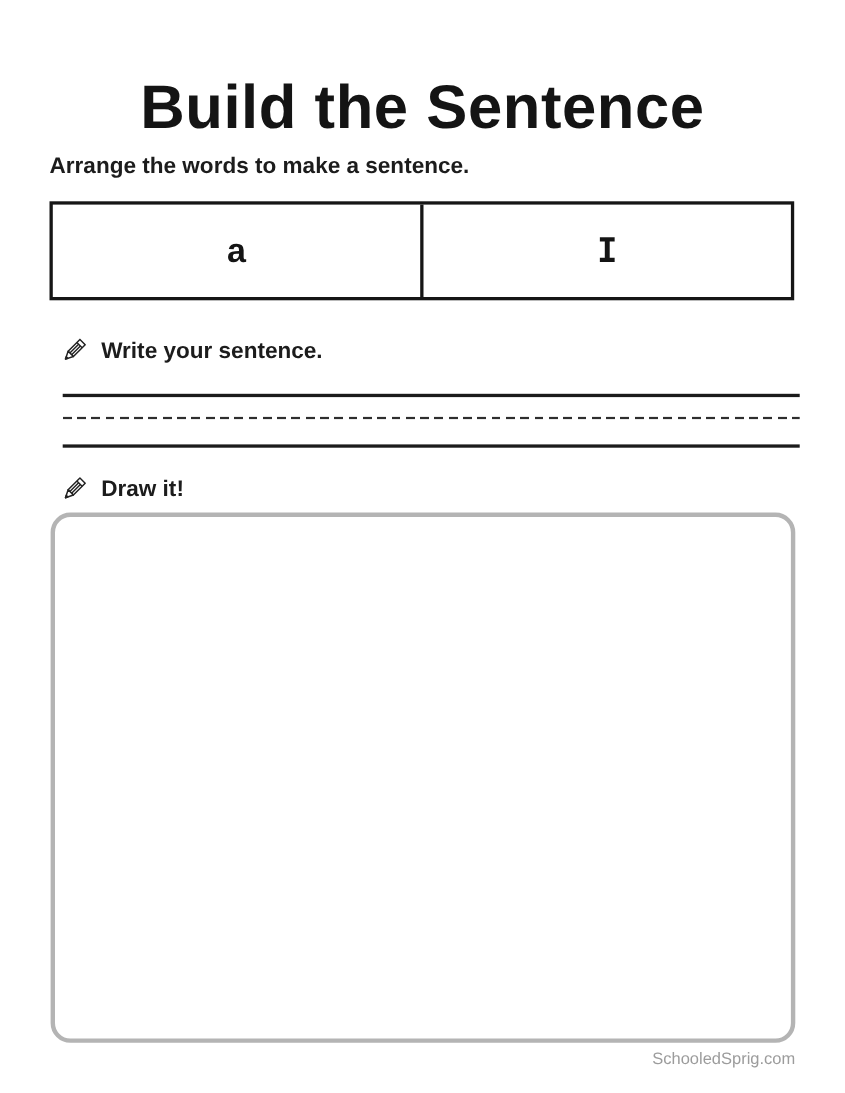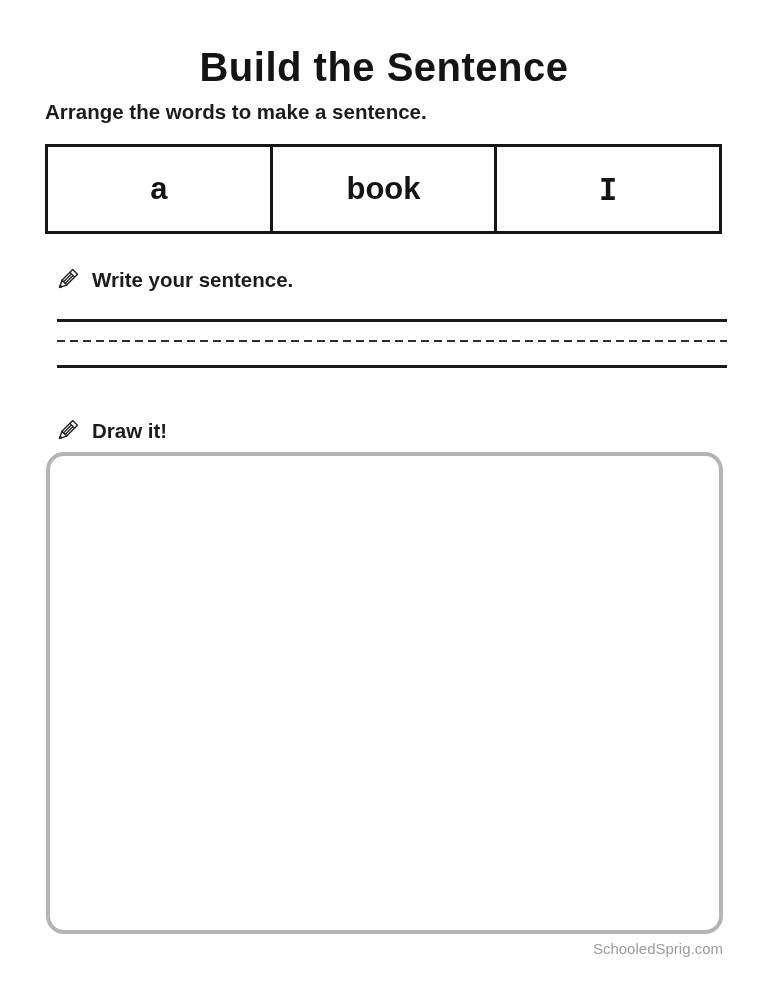--- a/index.html
+++ b/index.html
@@ -11,23 +11,23 @@
     color: #161616;
     overflow: hidden;
   }
   .page {
     position: relative;
     width: 768px;
     height: 994px;
     background: #ffffff;
   }
   .title {
-    padding-top: 45px;
+    padding-top: 64px;
     text-align: center;
-    font-size: 40px;
+    font-size: 56px;
     font-weight: 700;
     letter-spacing: 0.5px;
     color: #141414;
   }
   .instruction {
     margin: 10px 45px 0 45px;
     font-size: 20.5px;
     font-weight: 700;
     color: #1c1c1c;
   }
@@ -60,21 +60,21 @@
   .section-label {
     display: flex;
     align-items: center;
     gap: 11px;
     margin-left: 54px;
     font-size: 20.5px;
     font-weight: 700;
     color: #1c1c1c;
   }
   .write-label { margin-top: 32px; gap: 11px; }
-  .draw-label { margin-top: 49px; text-align: right; }
+  .draw-label { margin-top: 24px; text-align: right; }
   .pencil { width: 27px; height: 27px; flex: 0 0 auto; }
   .writing-lines {
     margin: 26px 0 0 57px;
     width: 670px;
   }
   .solid-line {
     height: 3px;
     background: #1b1b1b;
   }
   .dashed-line {
@@ -104,23 +104,20 @@
 
 <div class="page">
 
   <h1 class="title">Build the Sentence</h1>
 
   <p class="instruction">Arrange the words to make a sentence.</p>
 
   <div class="word-table">
     <div class="word-cell">
       <span class="word">a</span>
-    </div>
-    <div class="word-cell">
-      <span class="word">book</span>
     </div>
     <div class="word-cell">
       <span class="word">I</span>
     </div>
   </div>
 
   <div class="section-label write-label">
     <svg class="pencil" viewBox="0 0 24 24" aria-hidden="true">
       <g transform="rotate(45 12 12)" fill="#ffffff" stroke="#222222" stroke-width="1.2" stroke-linejoin="round">
         <rect x="9" y="2.5" width="6" height="13.5"></rect>

